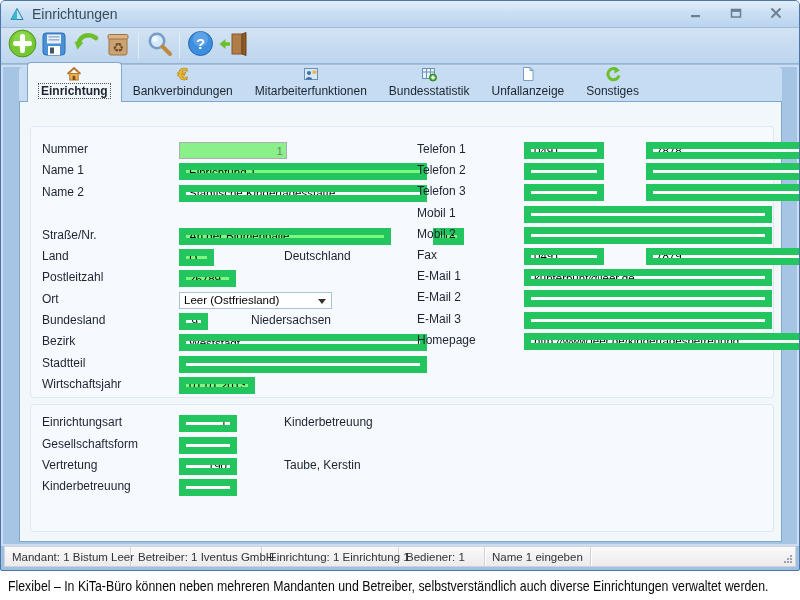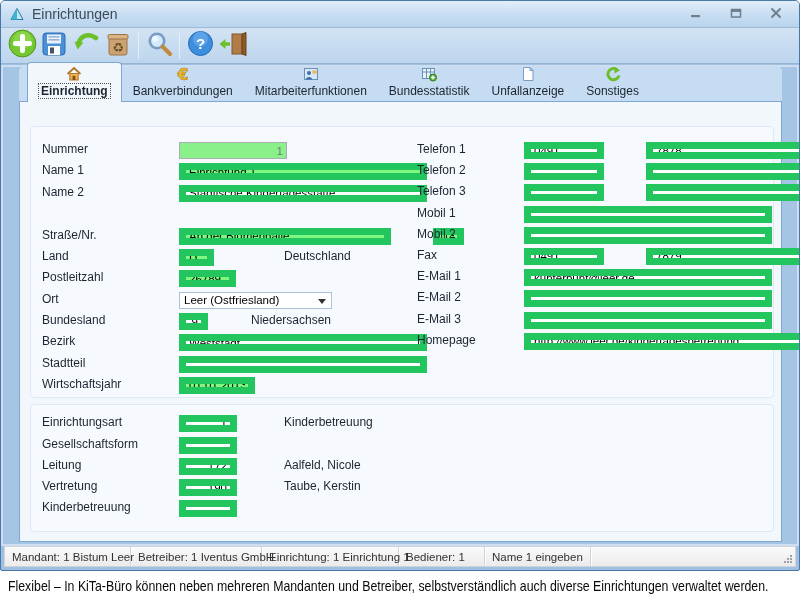--- a/index.html
+++ b/index.html
@@ -296,25 +296,20 @@
           <div class="row">
             <span class="lbl" style="width: 100px;">Einrichtungsart</span>
             <input class="txt" readonly="" value="1" style="width: 58px; text-align: right;">
             <span class="suffix" style="margin-left: 10px;">Kinderbetreuung</span>
           </div>
           <div class="row">
             <span class="lbl" style="width: 100px;">Gesellschaftsform</span>
             <input class="txt" readonly="" style="width: 58px;">
           </div>
           <div class="row">
-            <span class="lbl" style="width: 100px;">Leitung</span>
-            <input class="txt" readonly="" value="172" style="width: 58px; text-align: right;">
-            <span class="suffix" style="margin-left: 10px;">Aalfeld, Nicole</span>
-          </div>
-          <div class="row">
             <span class="lbl" style="width: 100px;">Vertretung</span>
             <input class="txt" readonly="" value="190" style="width: 58px; text-align: right;">
             <span class="suffix" style="margin-left: 10px;">Taube, Kerstin</span>
           </div>
           <div class="row">
             <span class="lbl" style="width: 100px;">Kinderbetreuung</span>
             <input class="txt" readonly="" style="width: 58px;">
           </div>
         </div>
       <div class="col col-right">

